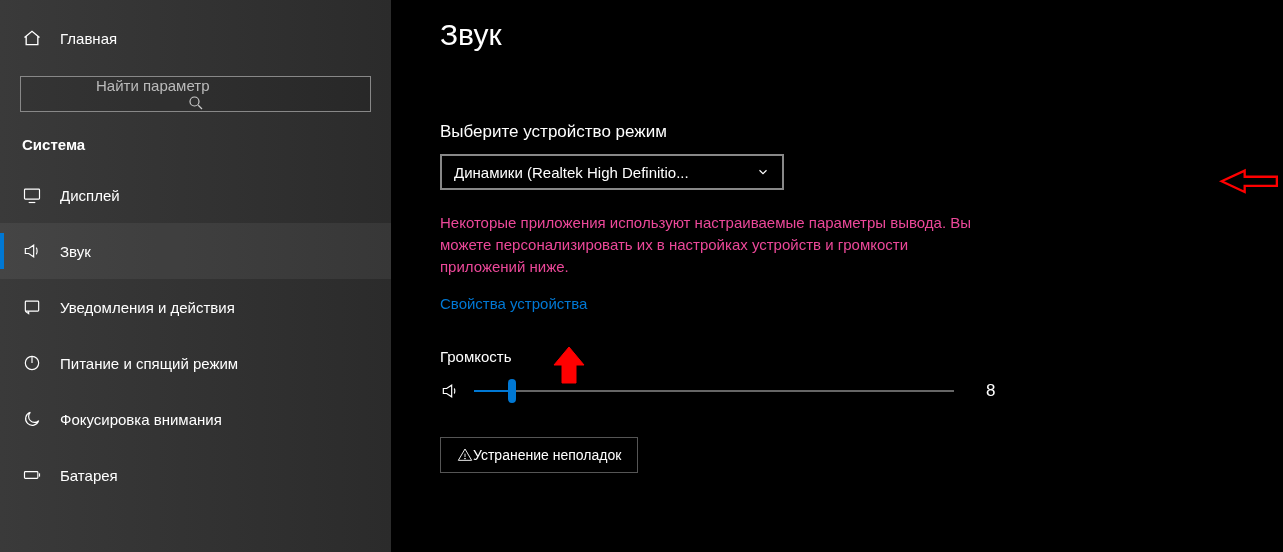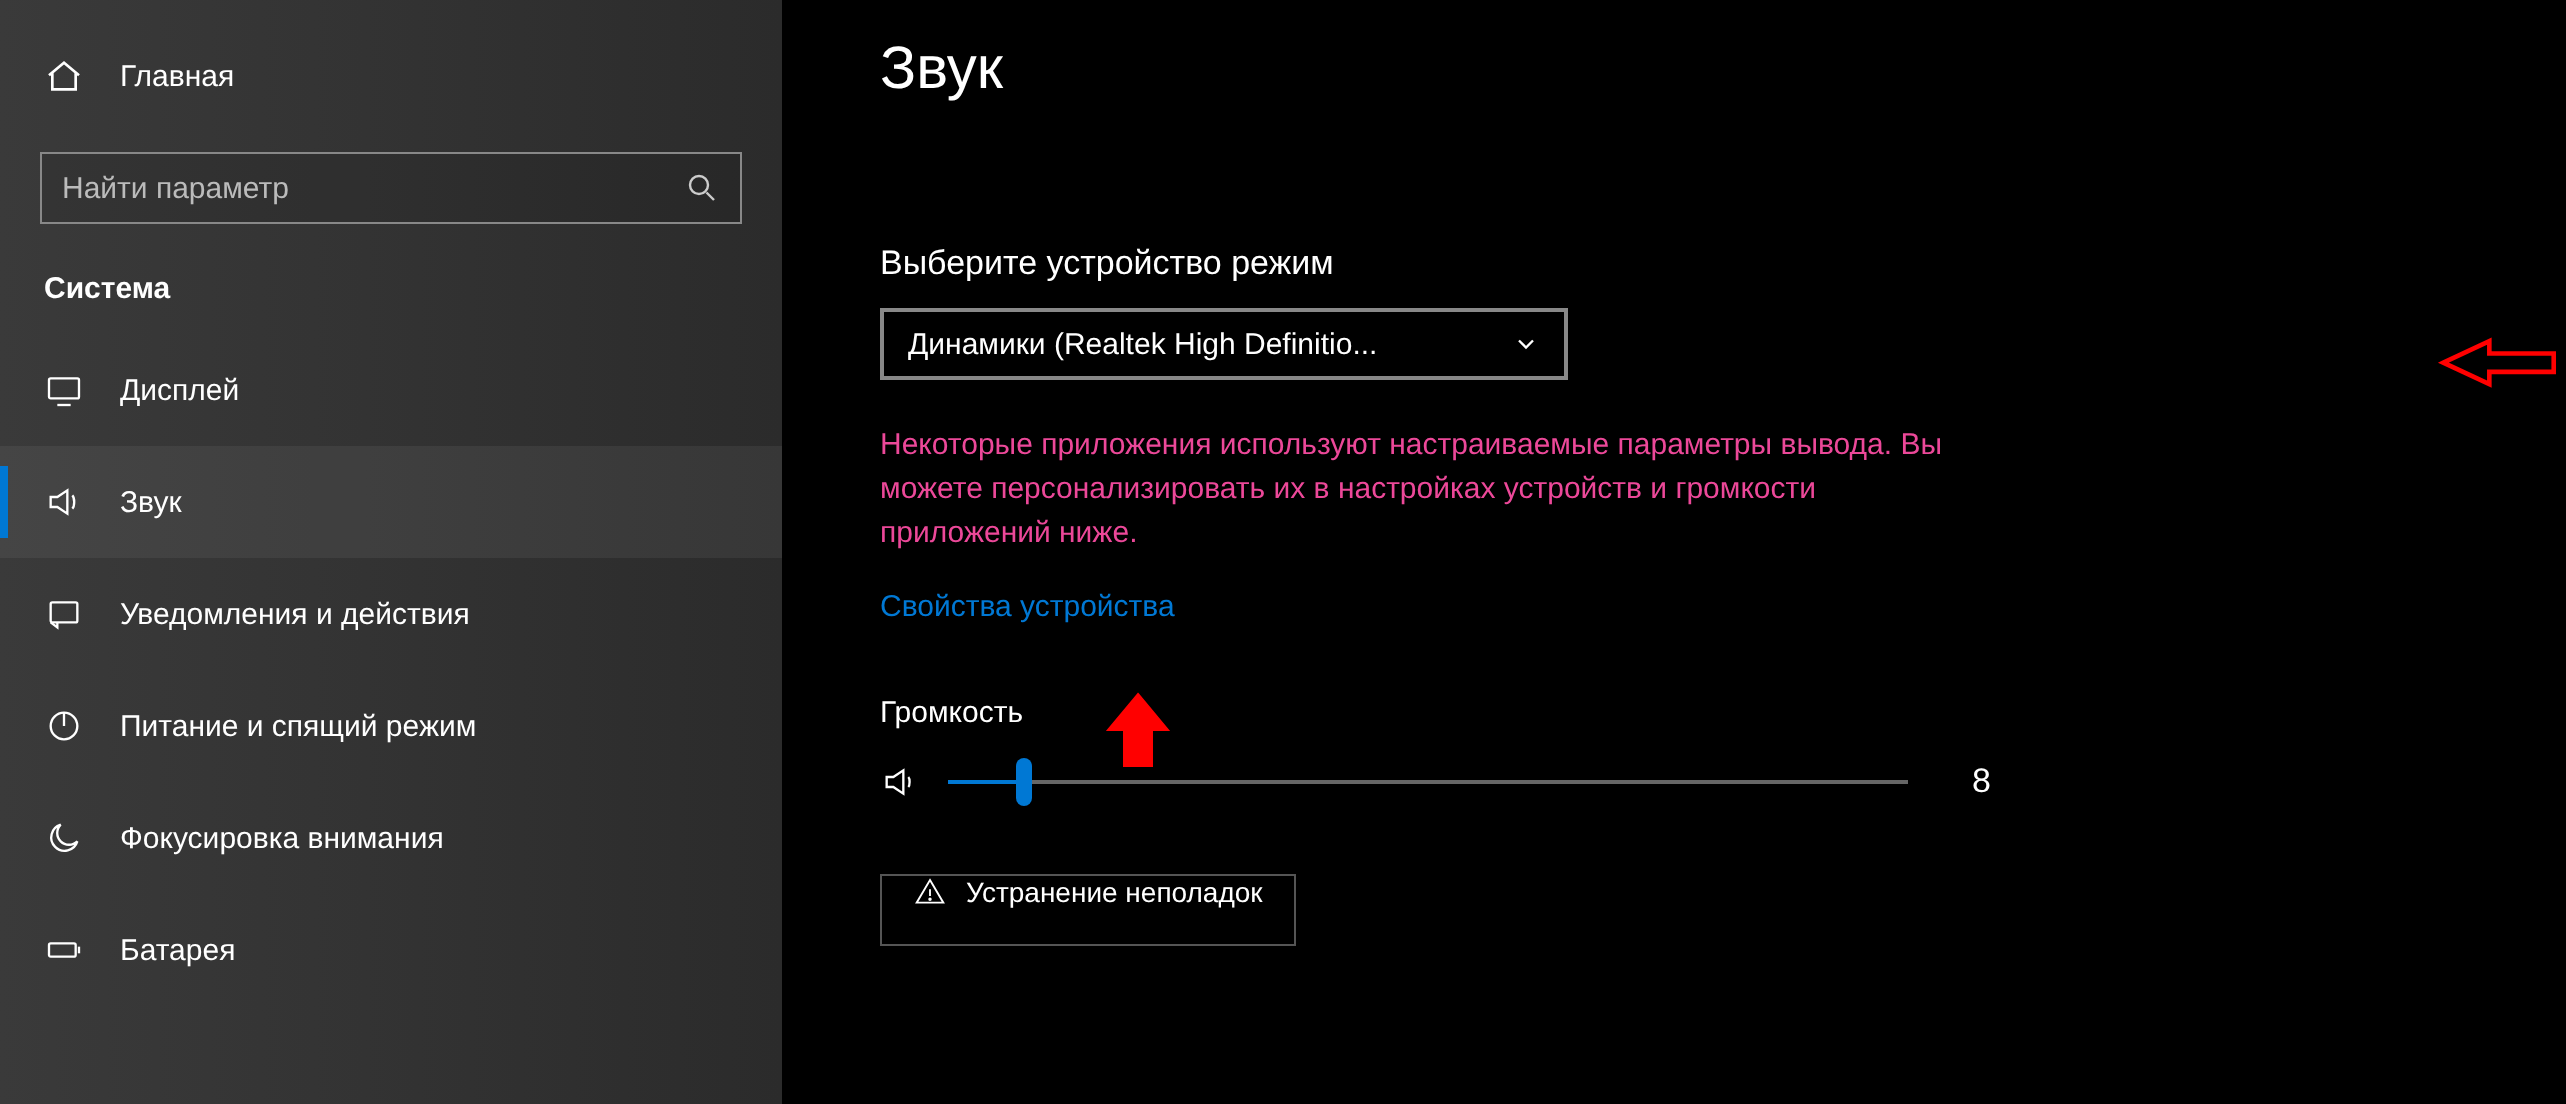--- a/index.html
+++ b/index.html
@@ -32,20 +32,21 @@
   }
   .home-row .icon { width: 20px; display:flex; }
   .search-box {
     margin: 18px 20px 24px 20px;
     border: 1px solid #888;
     height: 36px;
     display: flex;
     align-items: center;
     padding: 0 10px;
     background: rgba(0,0,0,0.08);
+    flex-direction: column;
   }
   .search-box input {
     flex: 1;
     background: transparent;
     border: none;
     outline: none;
     color: #ccc;
     font-size: 15px;
     font-family: inherit;
   }
@@ -147,22 +148,21 @@
     transform: translate(-50%, -50%);
   }
   .vol-value { font-size: 17px; margin-left: 18px; }
   .troubleshoot-btn {
     border: 1px solid #555;
     background: transparent;
     color: #fff;
     height: 36px;
     padding: 0 16px;
     display: inline-flex;
-    align-items: flex-start;
-    gap: 10px;
+    align-items: center;
     font-size: 14px;
     font-family: inherit;
   }
   .troubleshoot-btn .icon { width: 16px; display:flex;}
   
   .arrow-left {
     position: absolute;
     left: 822px;
     top: 166px;
   }

